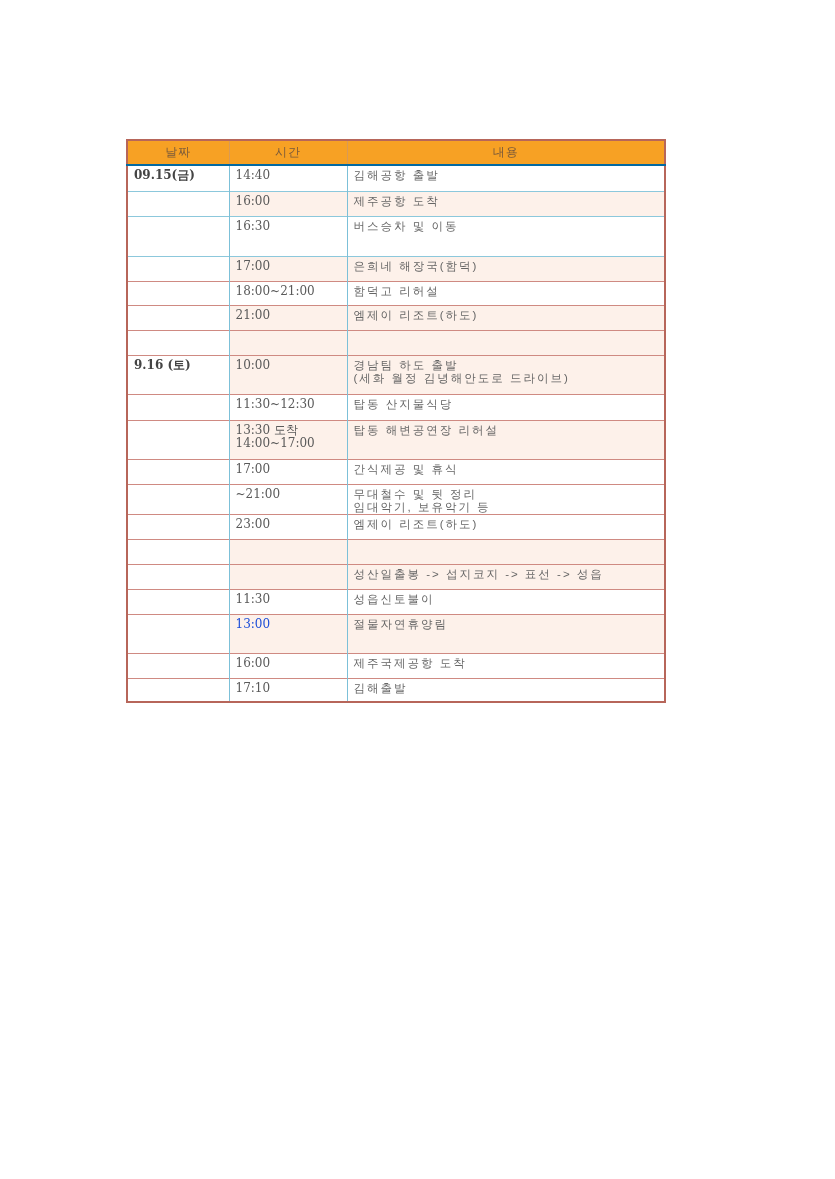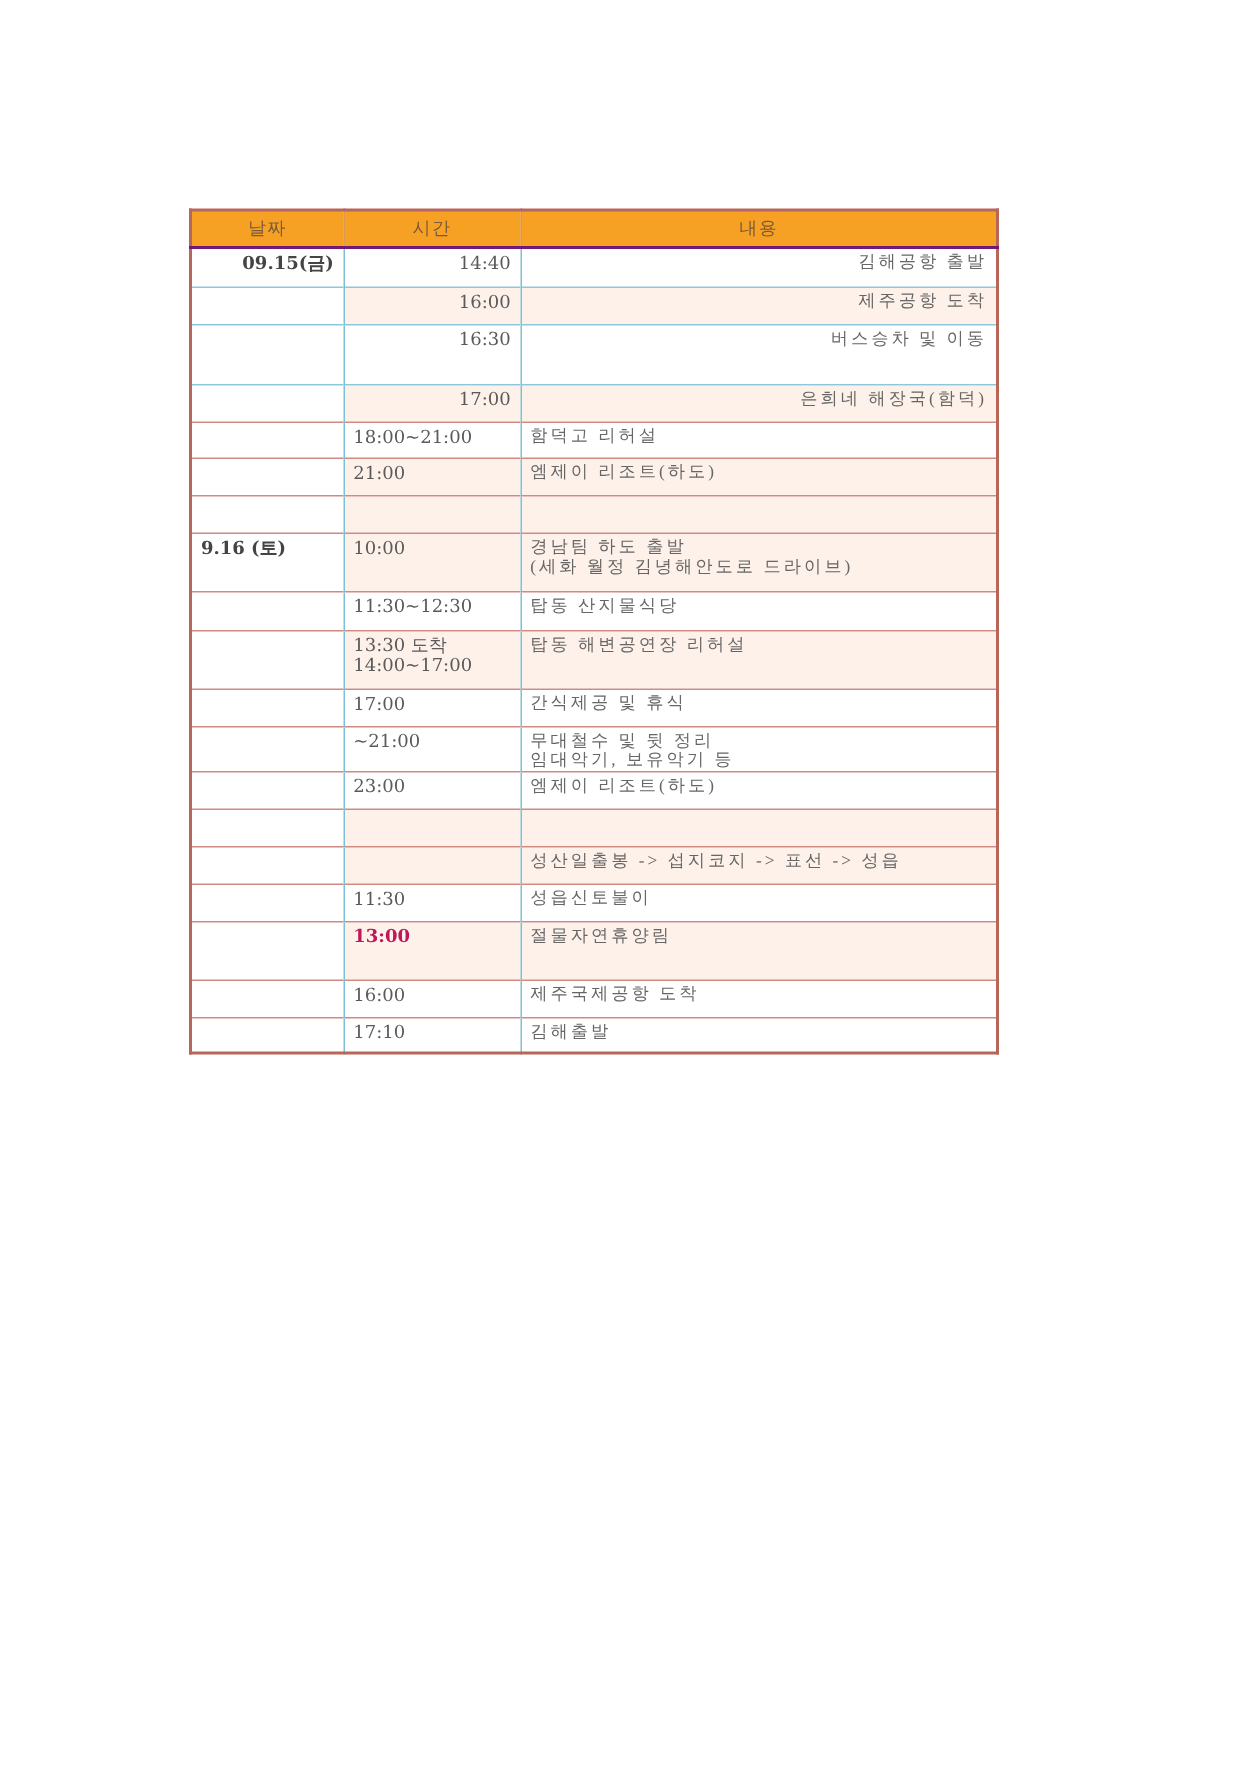--- a/index.html
+++ b/index.html
@@ -35,51 +35,51 @@
     table.schedule col.c-time { width: 118px; }
     table.schedule col.c-desc { width: 318px; }
     thead th {
       background: #f7a124;
       color: #7a5a3a;
       font-weight: normal;
       font-size: 12px;
       height: 23px;
       padding: 0;
       text-align: center;
-      border-bottom: 2px solid #701a75;
+      border-bottom: 2px solid #0369a1;
       border-left: 1px solid #d99a55;
       letter-spacing: 1px;
     }
     tbody td {
       padding: 3px 6px 0 6px;
       vertical-align: top;
       line-height: 13px;
       border-top: 1.5px solid #cf8a82;
       border-left: 1.5px solid #7cc0d8;
       color: #5a5a5a;
       overflow: hidden;
       white-space: nowrap;
     }
-    tbody tr.blue-line td { border-top-color: #8cc8dc; text-align: right; }
+    tbody tr.blue-line td { border-top-color: #8cc8dc; }
     tbody td.date {
       border-left: none;
       font-weight: bold;
       color: #444444;
       background: #ffffff;
     }
     tbody tr.shade td.time,
     tbody tr.shade td.desc { background: #fdf1ea; }
     tbody td.desc {
       letter-spacing: 2px;
-      font-family: Liberation Serif, serif;
+      font-family: Liberation Sans, sans-serif;
       font-size: 11.5px;
       color: #666666;
       margin-left: 23px;
     }
-    tbody td.time.bold { font-weight: bold; color: #be185d; }
+    tbody td.time.bold { font-weight: normal; color: #1d4ed8; }
   </style>
 </head>
 <body>
 
 <div class="page">
   <table class="schedule">
     <colgroup>
       <col class="c-date">
         <col class="c-time">
         <col class="c-desc">

